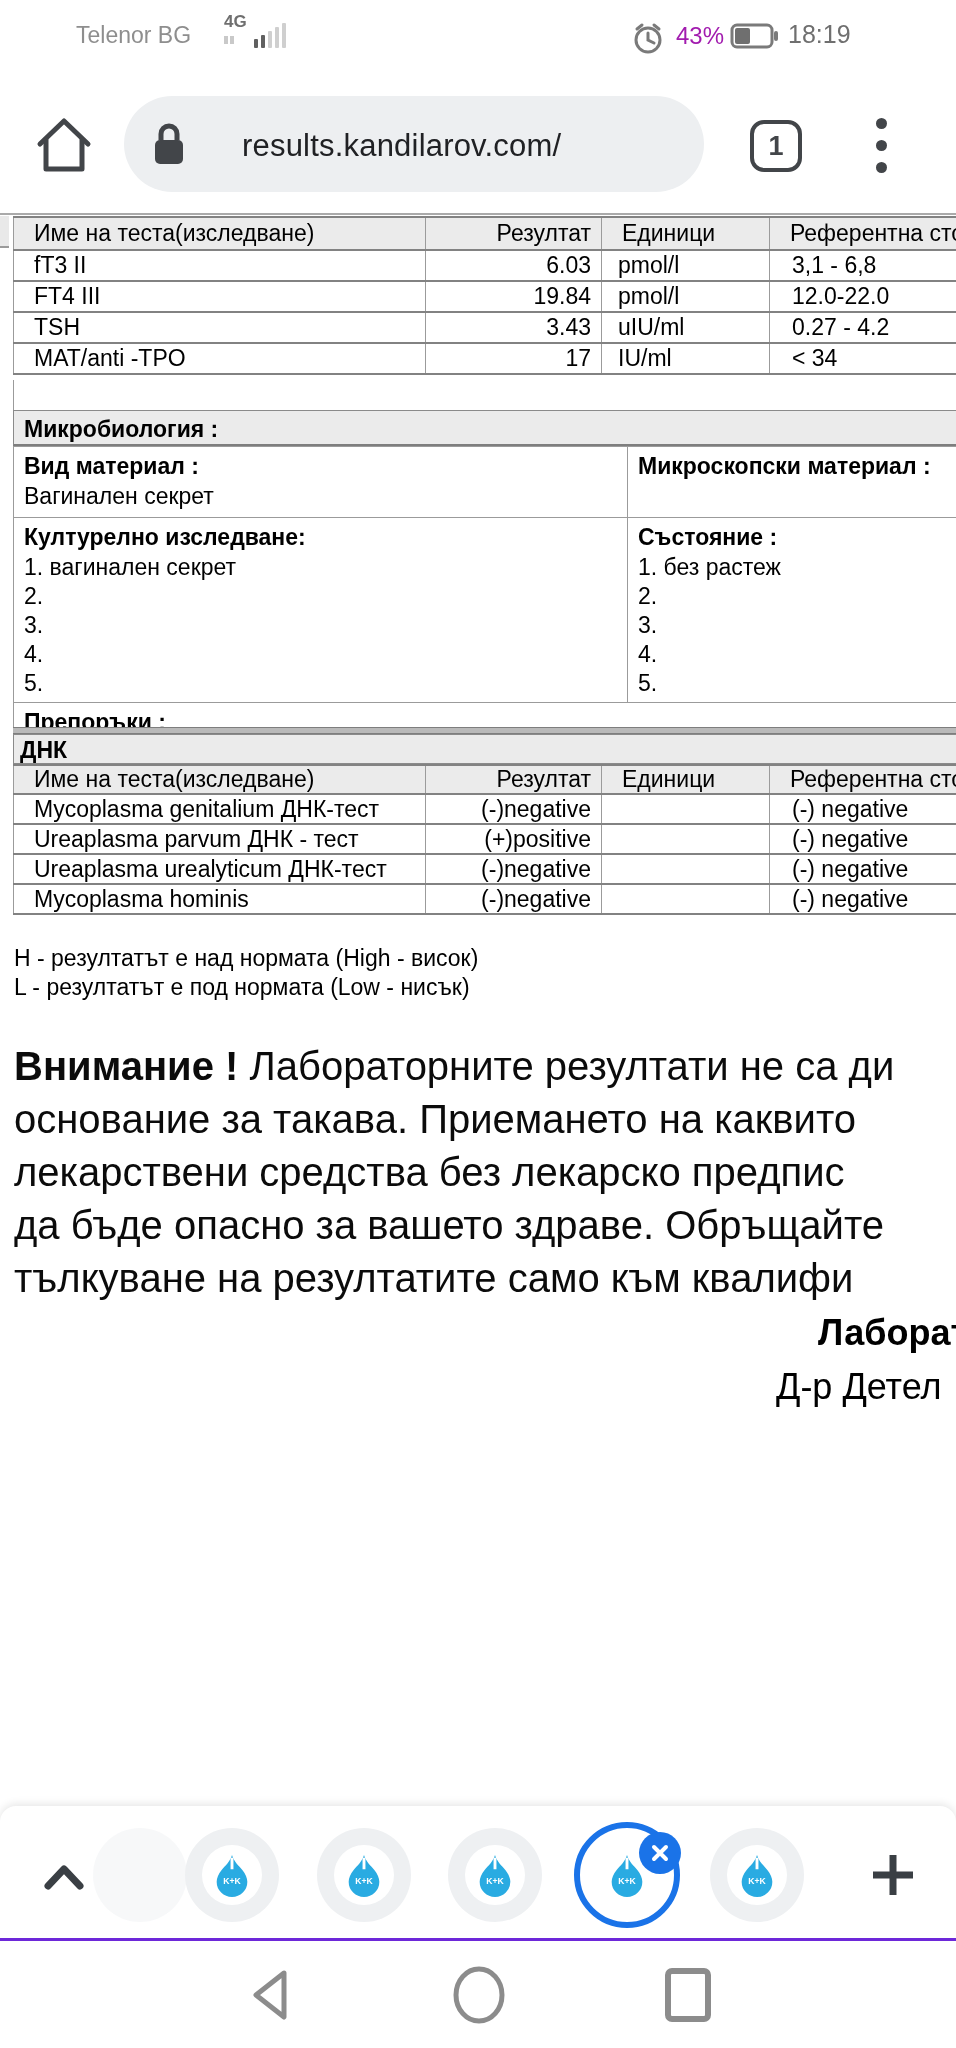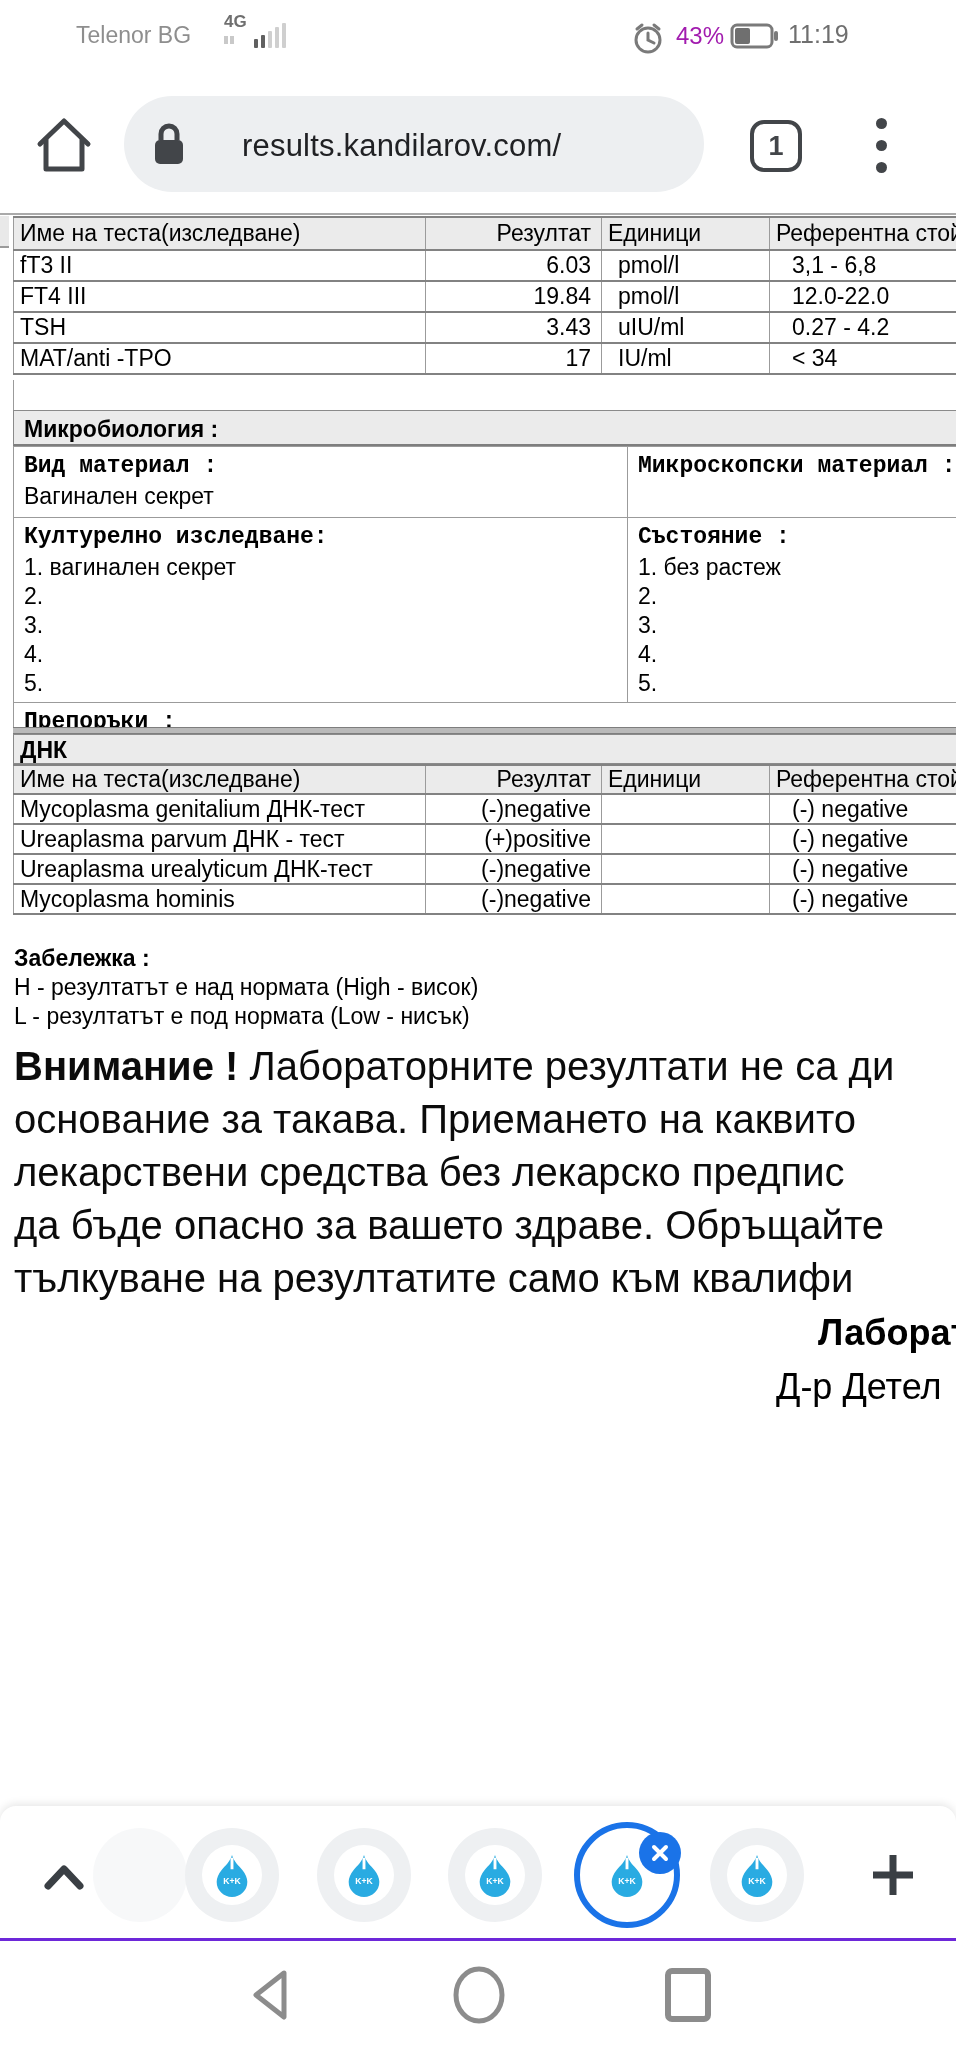--- a/index.html
+++ b/index.html
@@ -27,33 +27,33 @@
           box-sizing:border-box;display:flex;align-items:center;justify-content:center;
           font-size:27px;font-weight:bold;color:#424549;}
   .menu-dots{left:876px;top:116px;width:12px;height:64px;}
   .menu-dots i{position:absolute;left:0;width:11px;height:11px;border-radius:50%;background:#424549;}
 
   
   .top-rule{left:0;top:213px;width:956px;height:2px;background:#aaa;}
   .left-stub{left:0;top:216px;width:9px;height:30px;background:#e9e9e9;border-bottom:2px solid #9a9a9a;}
   table.tbl{border-collapse:collapse;table-layout:fixed;width:1160px;font-size:23px;background:#fff;}
   table.tbl th,table.tbl td{border:1px solid #9b9b9b;border-top:2px solid #828282;border-bottom:2px solid #828282;
-        padding:0 6px;height:29px;font-weight:normal;text-align:left;overflow:hidden;white-space:nowrap;}
+        padding:0 20px;height:29px;font-weight:normal;text-align:left;overflow:hidden;white-space:nowrap;}
   table.tbl th{background:#ebebeb;height:31px;}
   .col-res{text-align:right !important;padding-right:10px !important;}
   .col-units{padding-left:16px !important;}
   .col-ref{padding-left:22px !important;}
   #table1{left:13px;top:216px;}
   .spacer-row{left:13px;top:380px;width:943px;height:30px;background:#fff;border-left:1px solid #9b9b9b;}
   .band{left:13px;width:1147px;height:34px;background:#ebebeb;border:1px solid #8a8a8a;
         font-weight:bold;font-size:23px;line-height:34px;padding-left:10px;box-sizing:border-box;}
   #micro-band{top:410px;height:36px;line-height:36px;border-bottom:2px solid #7e7e7e;}
   table.micro{border-collapse:collapse;table-layout:fixed;width:1160px;font-size:23px;background:#fff;}
   table.micro td{border:1px solid #9b9b9b;vertical-align:top;padding:4px 10px;}
-  table.micro .lbl{font-weight:bold;line-height:31px;font-family:Liberation Mono, monospace;}
+  table.micro .lbl{font-weight:bold;line-height:31px;}
   table.micro .line{line-height:29px;}
   #micro-table{left:13px;top:446px;}
   .dna-sep{left:13px;top:727px;width:943px;height:7px;background:#b9b9b9;
            border-top:1px solid #7e7e7e;border-bottom:1px solid #7e7e7e;box-sizing:border-box;}
   #dna-band{top:734px;height:30px;line-height:30px;padding-left:6px;}
   #dna-table{left:13px;top:764px;}
   #dna-table th{height:25px;}
   #dna-table td{height:28px;}
 
   
@@ -103,21 +103,21 @@
     <circle cx="18" cy="20" r="12" fill="none" stroke="#7a7a7a" stroke-width="3"></circle>
     <path d="M18 13 V20 L24 23" fill="none" stroke="#7a7a7a" stroke-width="3" stroke-linecap="round"></path>
     <path d="M7 9 L12 5 M29 9 L24 5" fill="none" stroke="#7a7a7a" stroke-width="3" stroke-linecap="round"></path>
   </svg>
   <div class="abs pct nowrap">43%</div>
   <svg class="abs" style="left:730px;top:22px" width="50" height="28" viewBox="0 0 50 28">
     <rect x="2" y="3" width="40" height="22" rx="5" fill="none" stroke="#7a7a7a" stroke-width="3"></rect>
     <rect x="5" y="6" width="15" height="16" rx="2" fill="#6f6f6f"></rect>
     <rect x="44" y="9" width="4" height="10" rx="2" fill="#7a7a7a"></rect>
   </svg>
-  <div class="abs clock nowrap">11:19</div>
+  <div class="abs clock nowrap">18:19</div>
 
   <svg class="abs" style="left:34px;top:114px" width="60" height="62" viewBox="0 0 60 62">
     <path d="M6 30 L30 7 L54 30" fill="none" stroke="#424549" stroke-width="5" stroke-linejoin="round" stroke-linecap="round"></path>
     <path d="M12 26 V55 H48 V26" fill="none" stroke="#424549" stroke-width="5" stroke-linejoin="round" stroke-linecap="round"></path>
   </svg>
   <div class="abs pill"></div>
   <svg class="abs" style="left:152px;top:122px" width="34" height="44" viewBox="0 0 34 44">
     <rect x="3" y="18" width="28" height="24" rx="5" fill="#424549"></rect>
     <path d="M9 18 V12 a8 8 0 0 1 16 0 V18" fill="none" stroke="#424549" stroke-width="5"></path>
   </svg>
@@ -259,21 +259,20 @@
     <tr>
       <td>Mycoplasma hominis</td>
       <td class="col-res">(-)negative</td>
       <td class="col-units"></td>
       <td class="col-ref">(-) negative</td>
     </tr>
   </tbody>
     </table>
 
   <div class="abs note">
-    <div class="t">Забележка :</div>
     <div>H - резултатът е над нормата (High - висок)</div>
     <div>L - резултатът е под нормата (Low - нисък)</div>
   </div>
 
   <div class="abs warning">
     <div><b>Внимание !</b><span> Лабораторните резултати не са ди</span></div>
     <div>основание за такава. Приемането на каквито</div>
     <div>лекарствени средства без лекарско предпис</div>
     <div>да бъде опасно за вашето здраве. Обръщайте</div>
     <div>тълкуване на резултатите само към квалифи</div>

